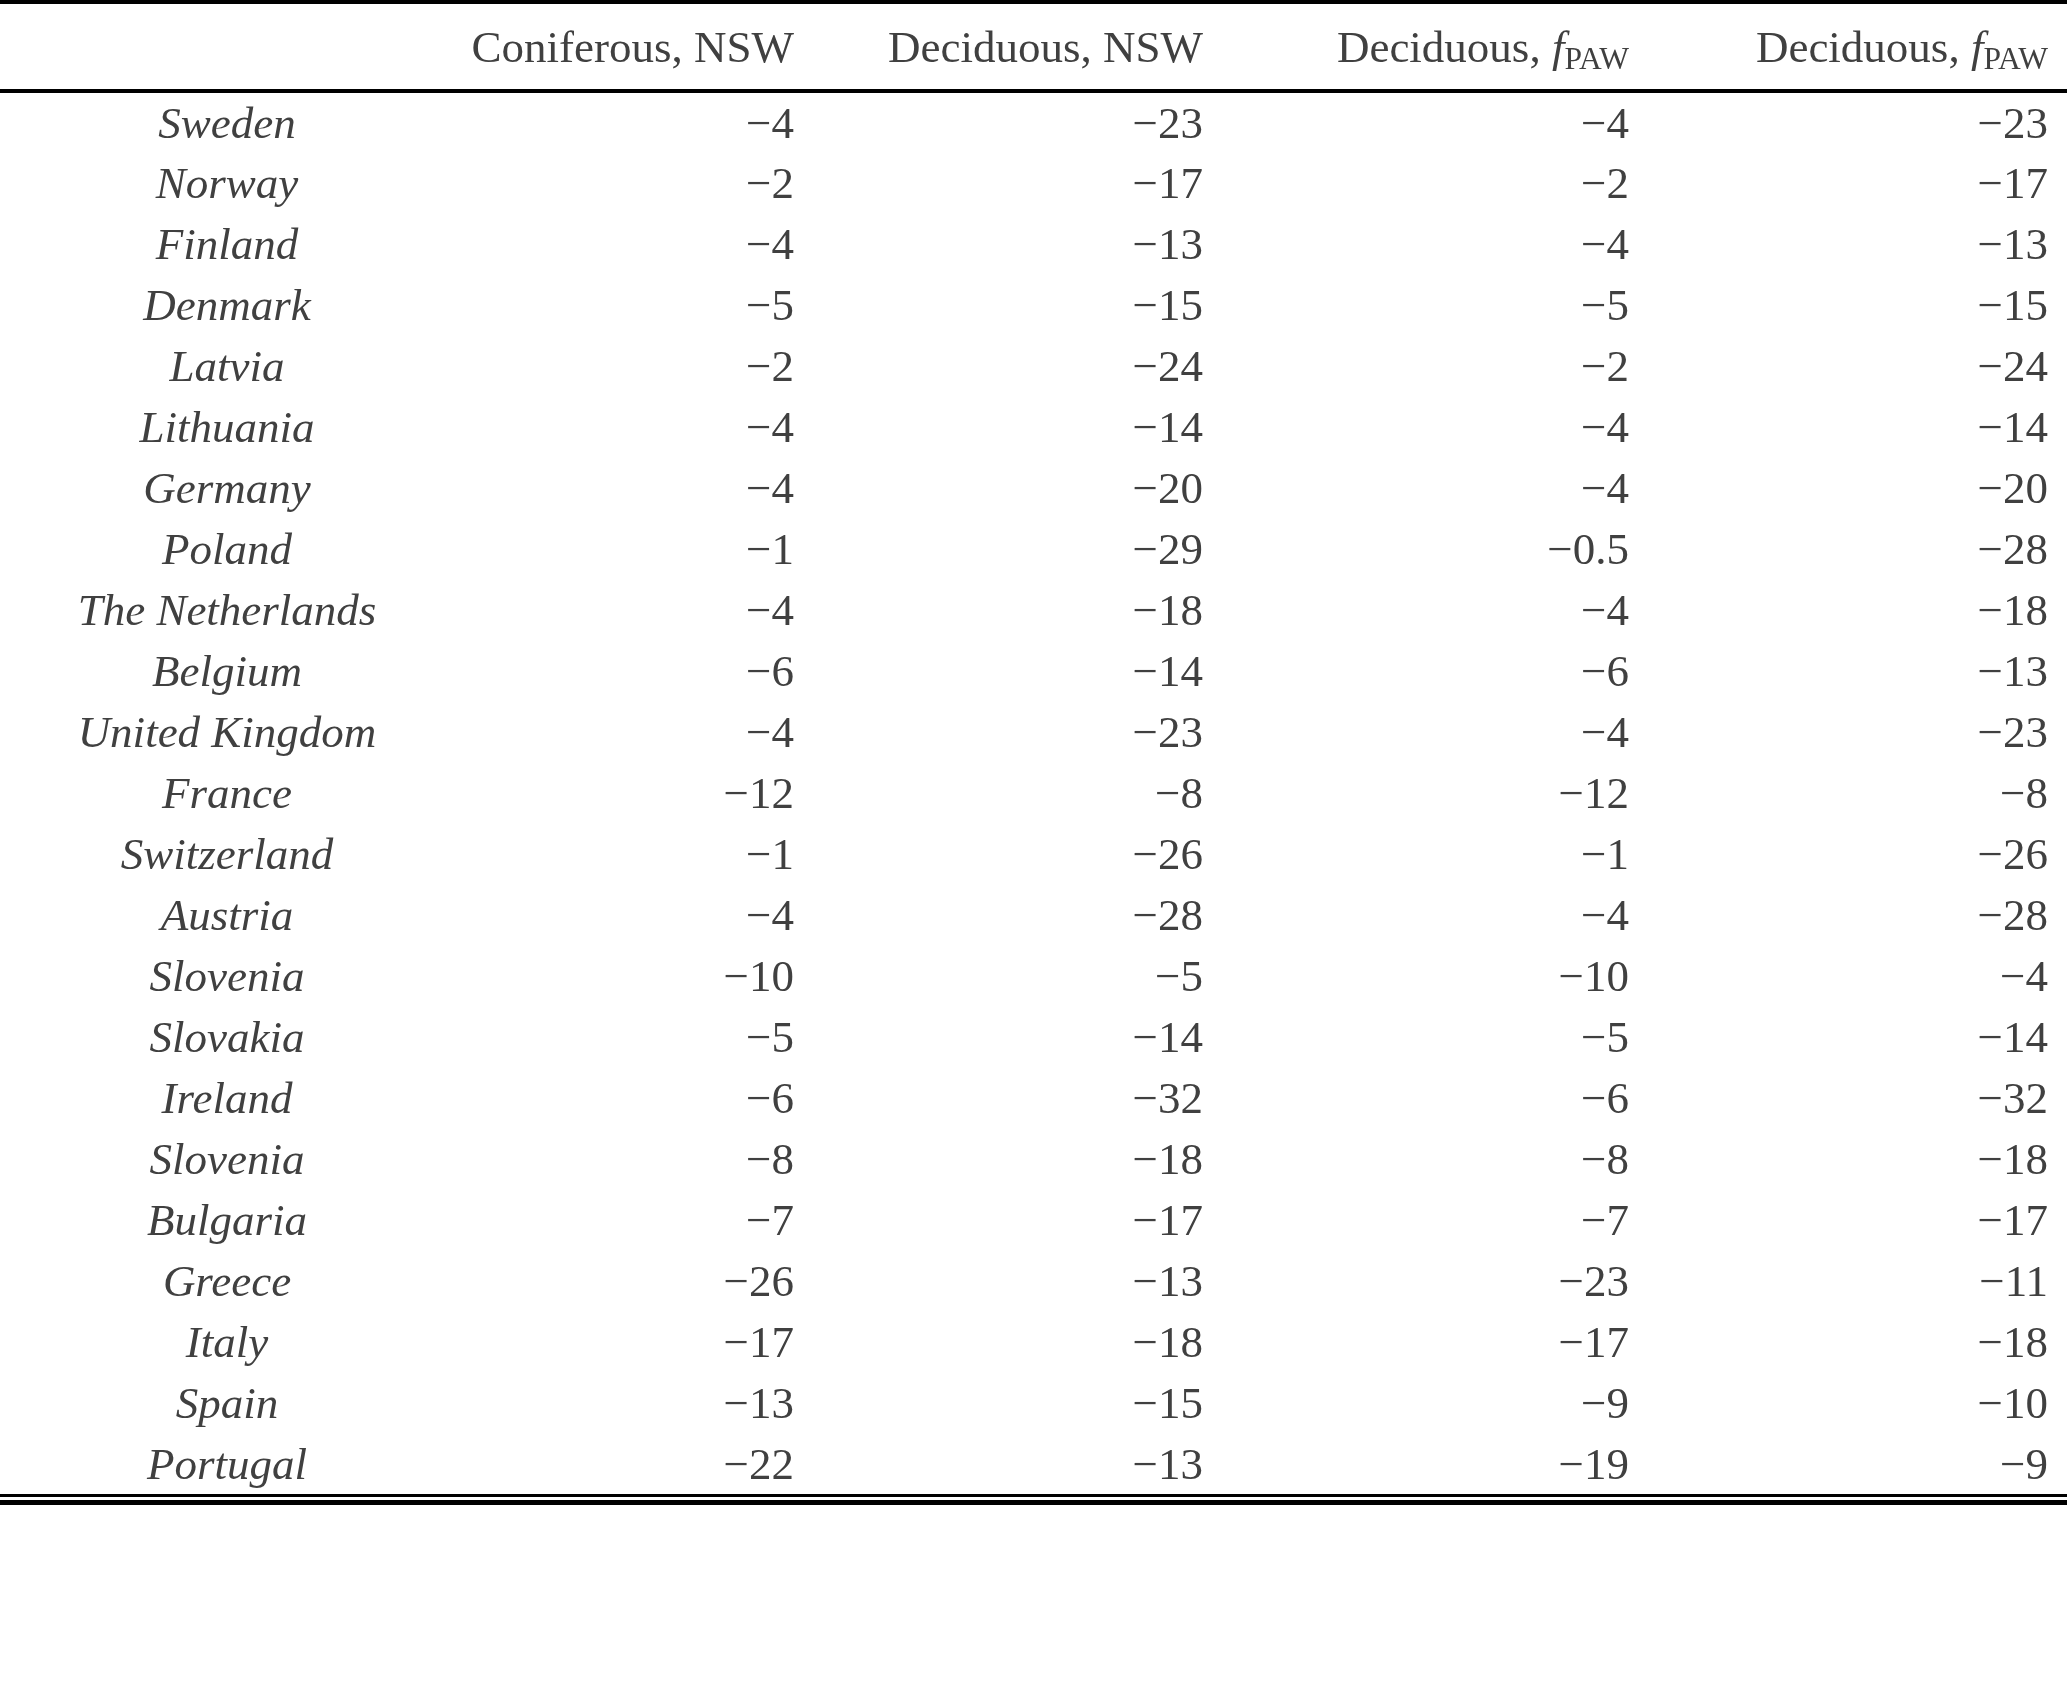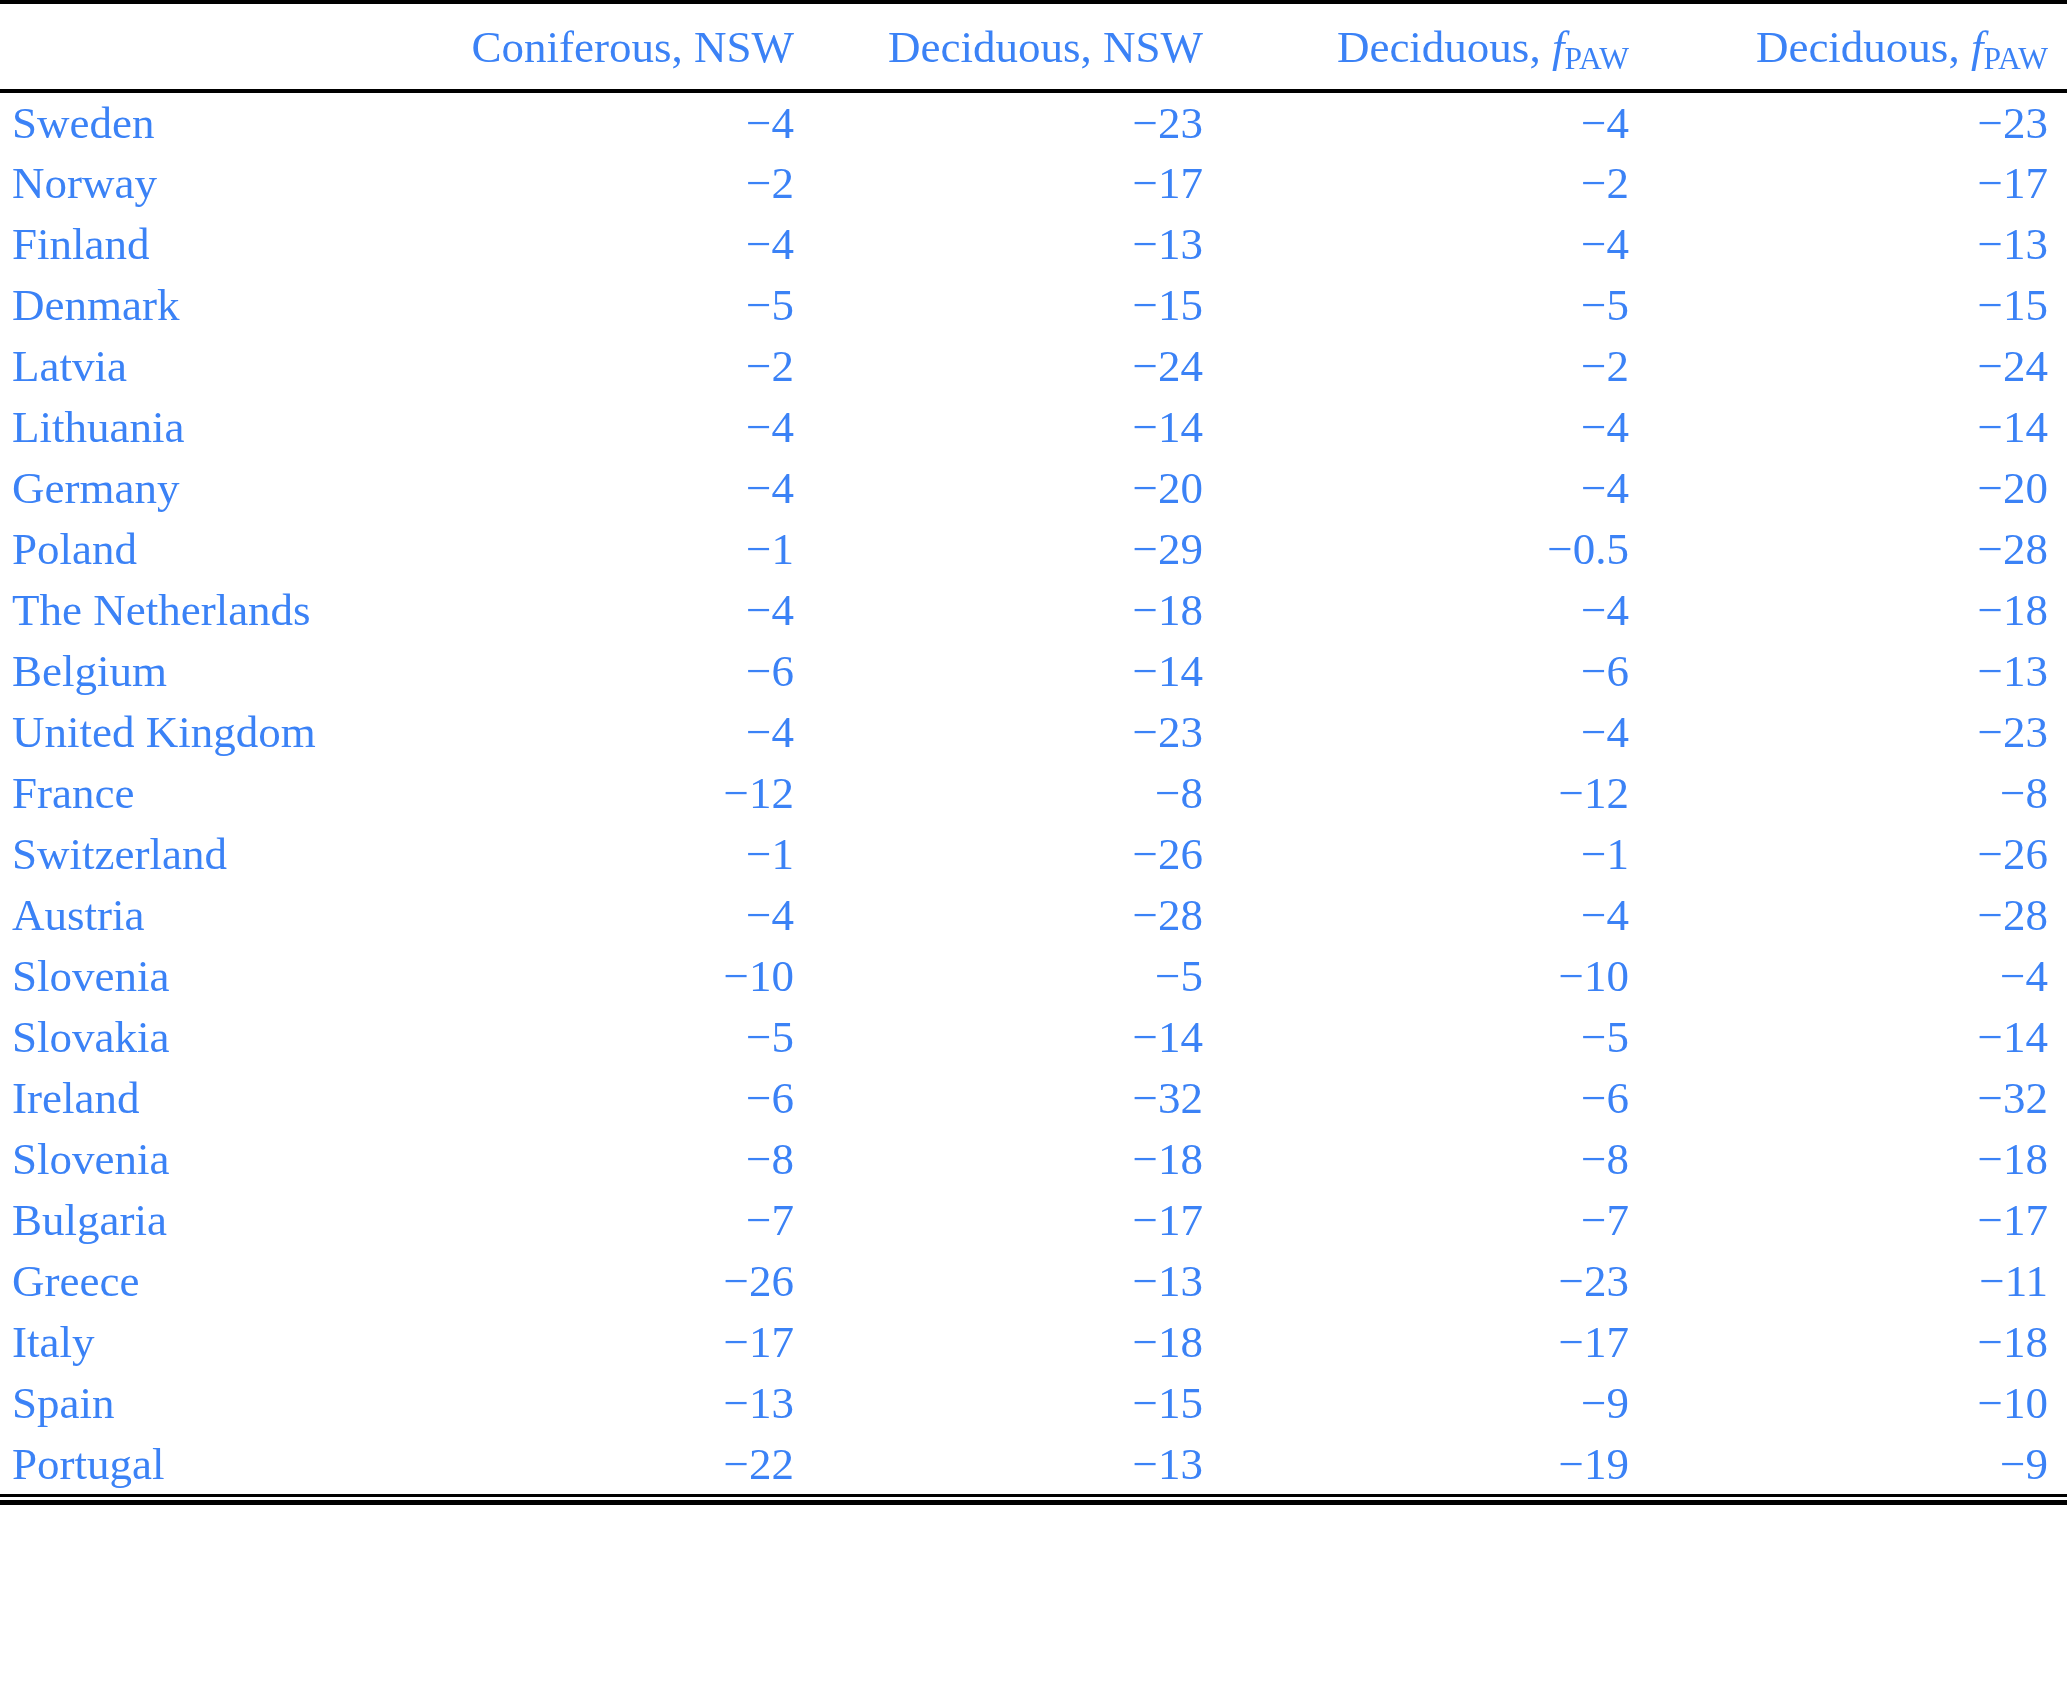--- a/index.html
+++ b/index.html
@@ -6,21 +6,21 @@
     margin: 0;
     padding: 0;
     background: #ffffff;
   }
   .page {
     position: relative;
     width: 2067px;
     height: 1696px;
     background: #ffffff;
     font-family: "Liberation Serif", "DejaVu Serif", serif;
-    color: #3b82f6;
+    color: #404040;
     overflow: hidden;
   }
   table.data-table {
     width: 2067px;
     border-collapse: collapse;
     table-layout: fixed;
     border-top: 4px solid #000000;
   }
   col.c-country { width: 427px; }
   col.c-v1 { width: 386px; }
@@ -41,22 +41,23 @@
   }
   th.corner { padding: 0; }
 
   tbody tr { height: 61px; }
   td {
     font-size: 45px;
     vertical-align: middle;
     white-space: nowrap;
   }
   td.country {
-    text-align: left;
-    padding-left: 12px;
+    text-align: center;
+    padding-left: 28px;
+    font-style: italic;
   }
   td.num {
     text-align: right;
     padding-right: 19px;
     font-variant-numeric: lining-nums;
   }
   .fvar {
     font-style: italic;
   }
   sub.paw {

